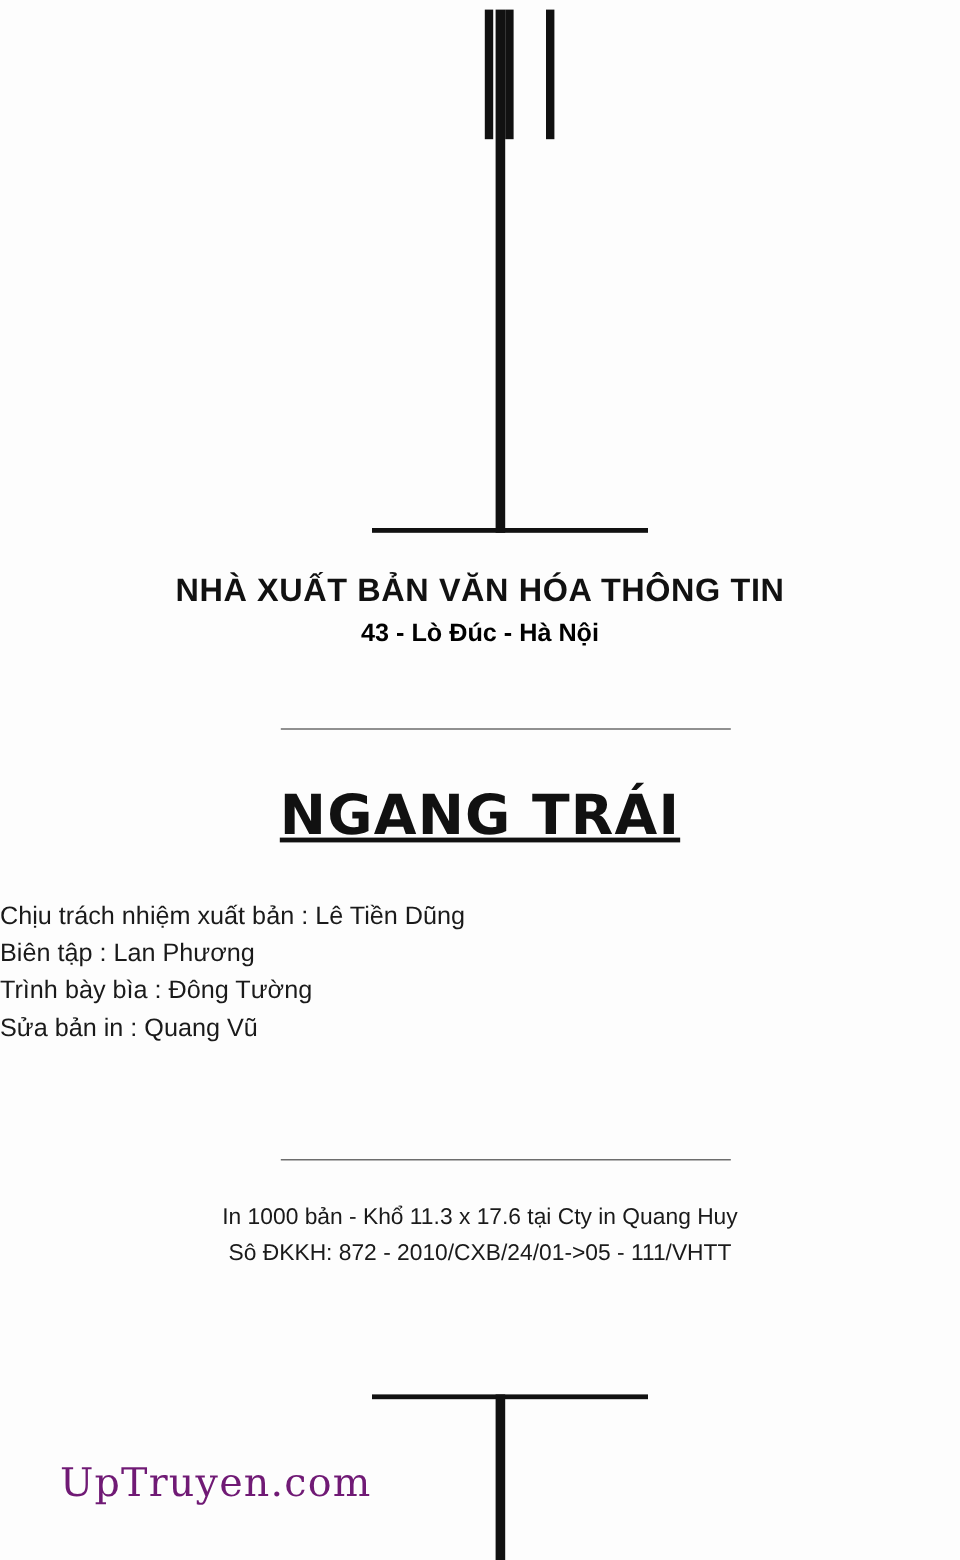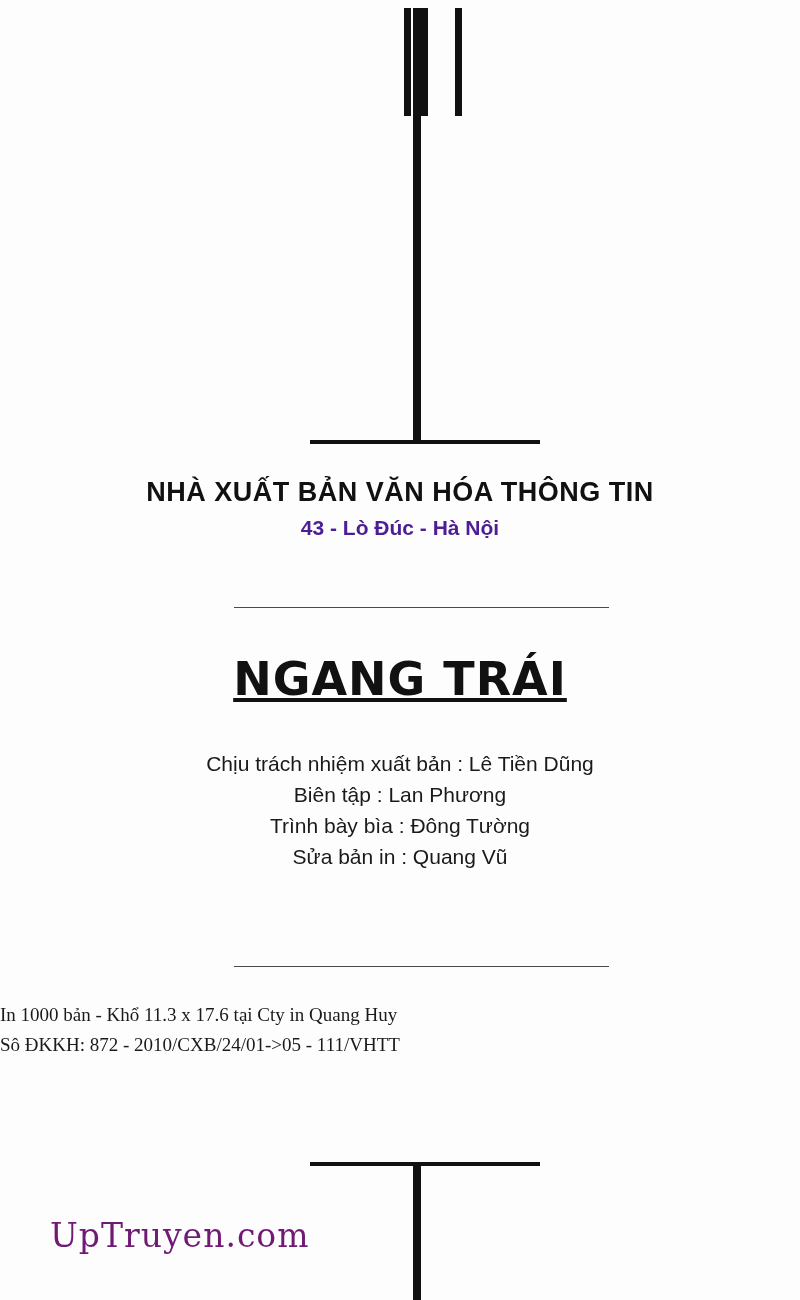--- a/index.html
+++ b/index.html
@@ -53,21 +53,21 @@
     font-size: 27px;
     font-weight: bold;
     letter-spacing: 0.5px;
     line-height: 1.2;
     color: #111111;
   }
   .publisher-address {
     margin-top: 8px;
     font-size: 21px;
     font-weight: bold;
-    color: #4c1d95;
+    color: #000000;
   }
 
   
   .divider {
     position: absolute;
     left: 234px;
     width: 375px;
     height: 1px;
     background: #4a4a4a;
   }
@@ -88,36 +88,35 @@
     color: #111111;
     text-decoration: underline;
   }
 
   
   .credits {
     position: absolute;
     top: 748px;
     left: 0;
     width: 800px;
-    text-align: center;
+    text-align: left;
   }
   .credit-line {
     font-size: 21px;
     line-height: 31px;
     color: #1a1a1a;
   }
 
   
   .print-info {
     position: absolute;
     top: 1000px;
     left: 0;
     width: 800px;
-    text-align: left;
-    font-family: Liberation Serif, serif;
+    text-align: center;
   }
   .print-line {
     font-size: 19px;
     line-height: 30px;
     color: #1a1a1a;
   }
 
   
   .bottom-mark {
     position: absolute;

